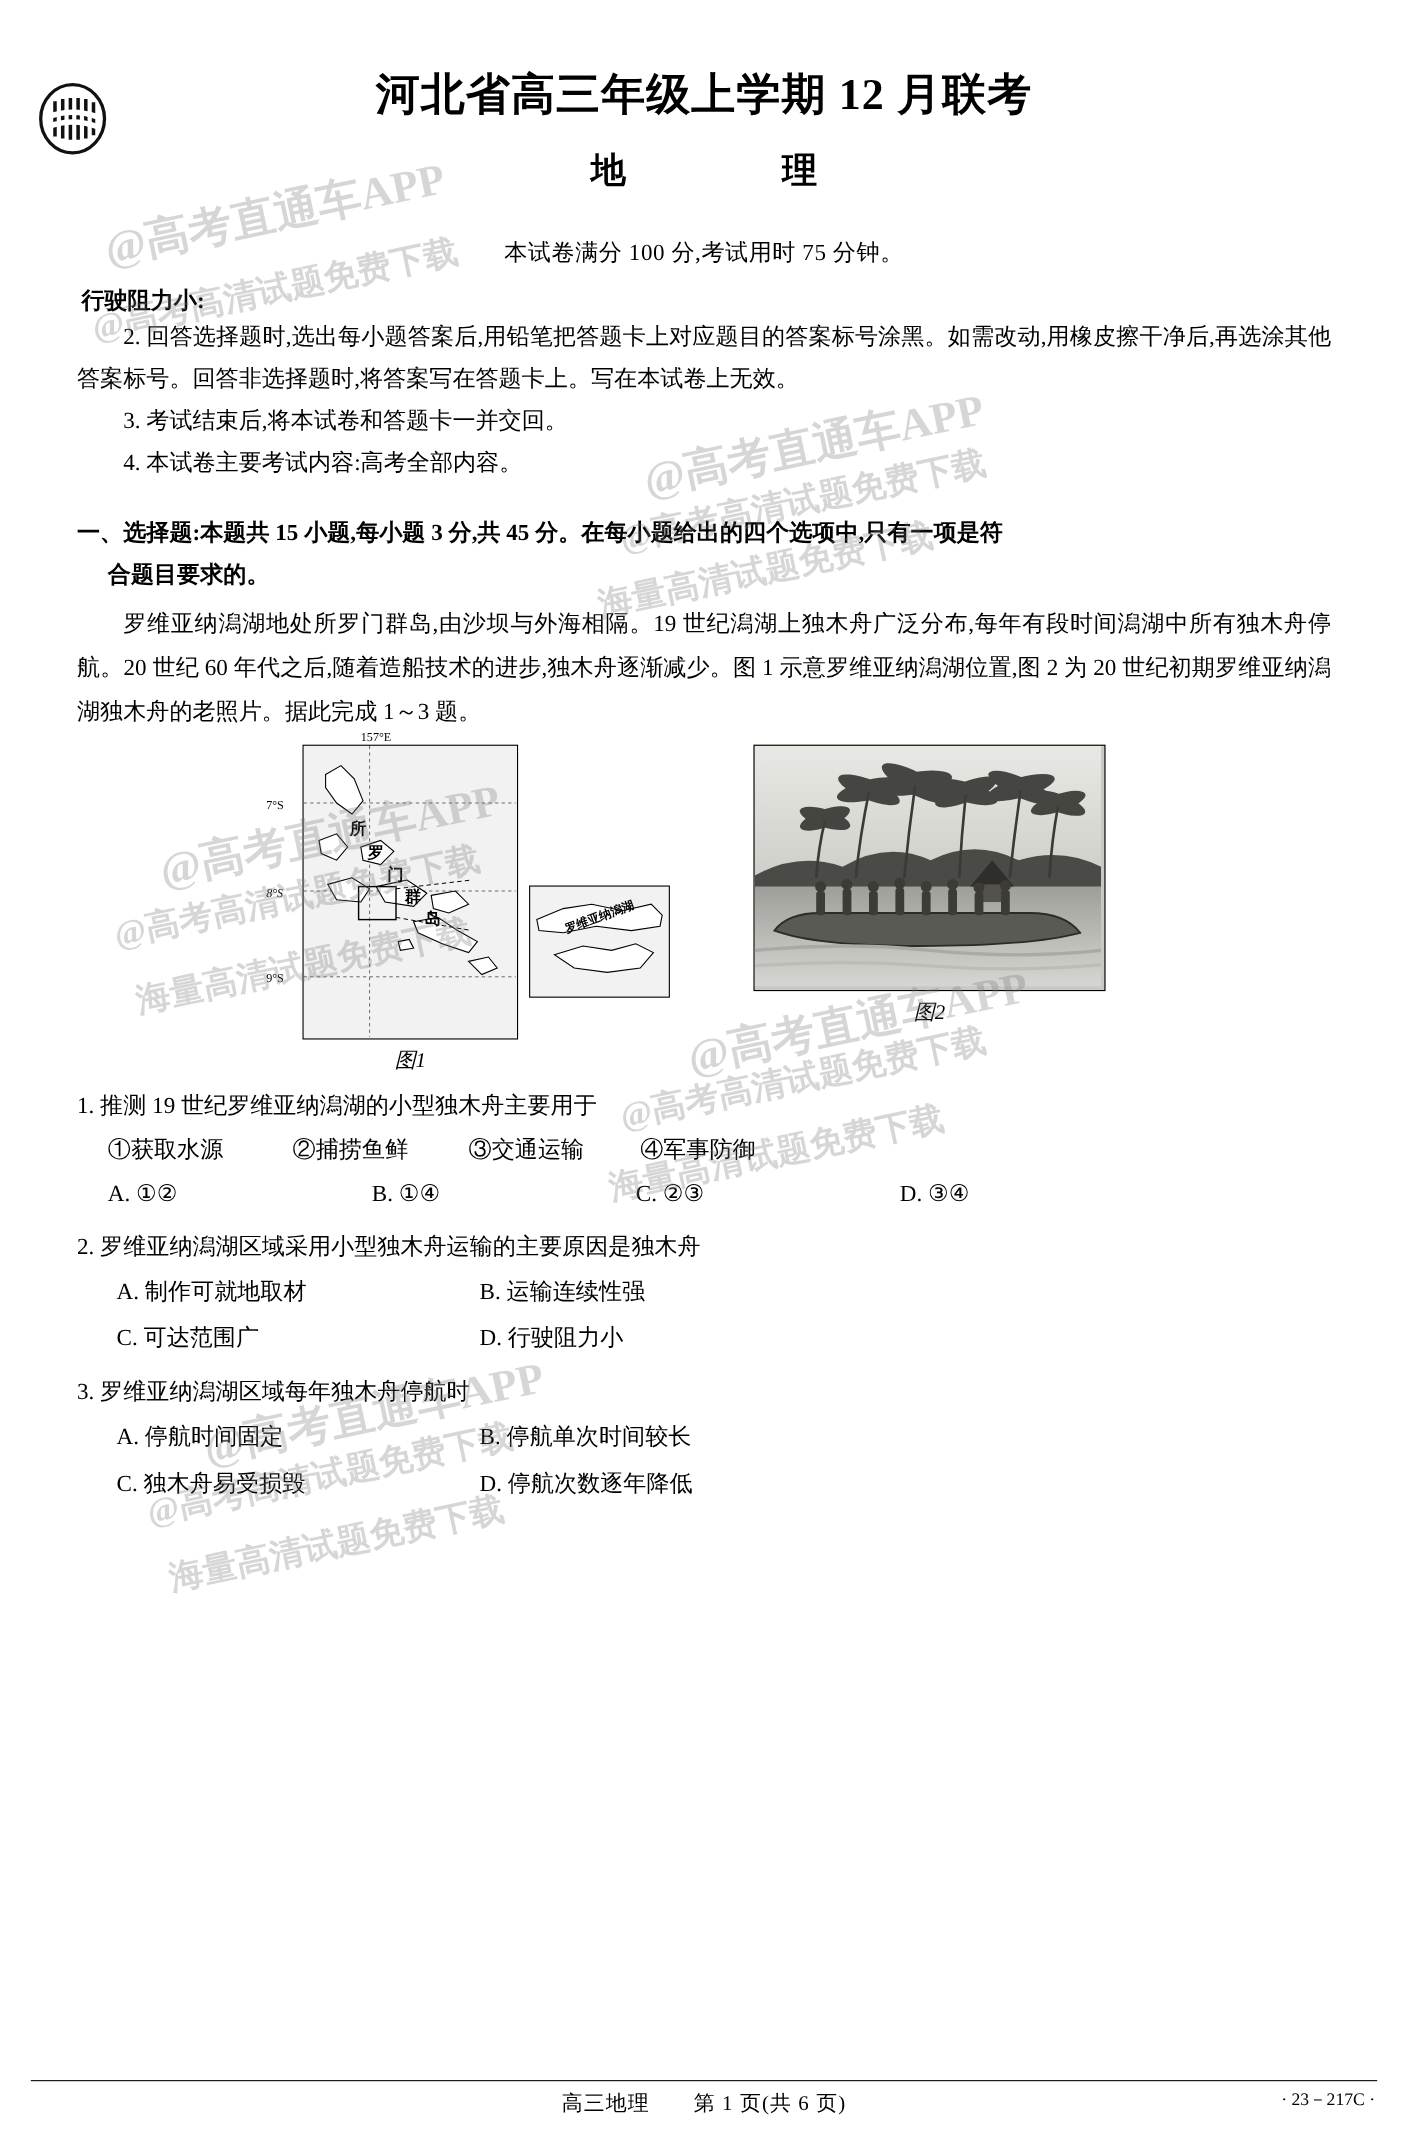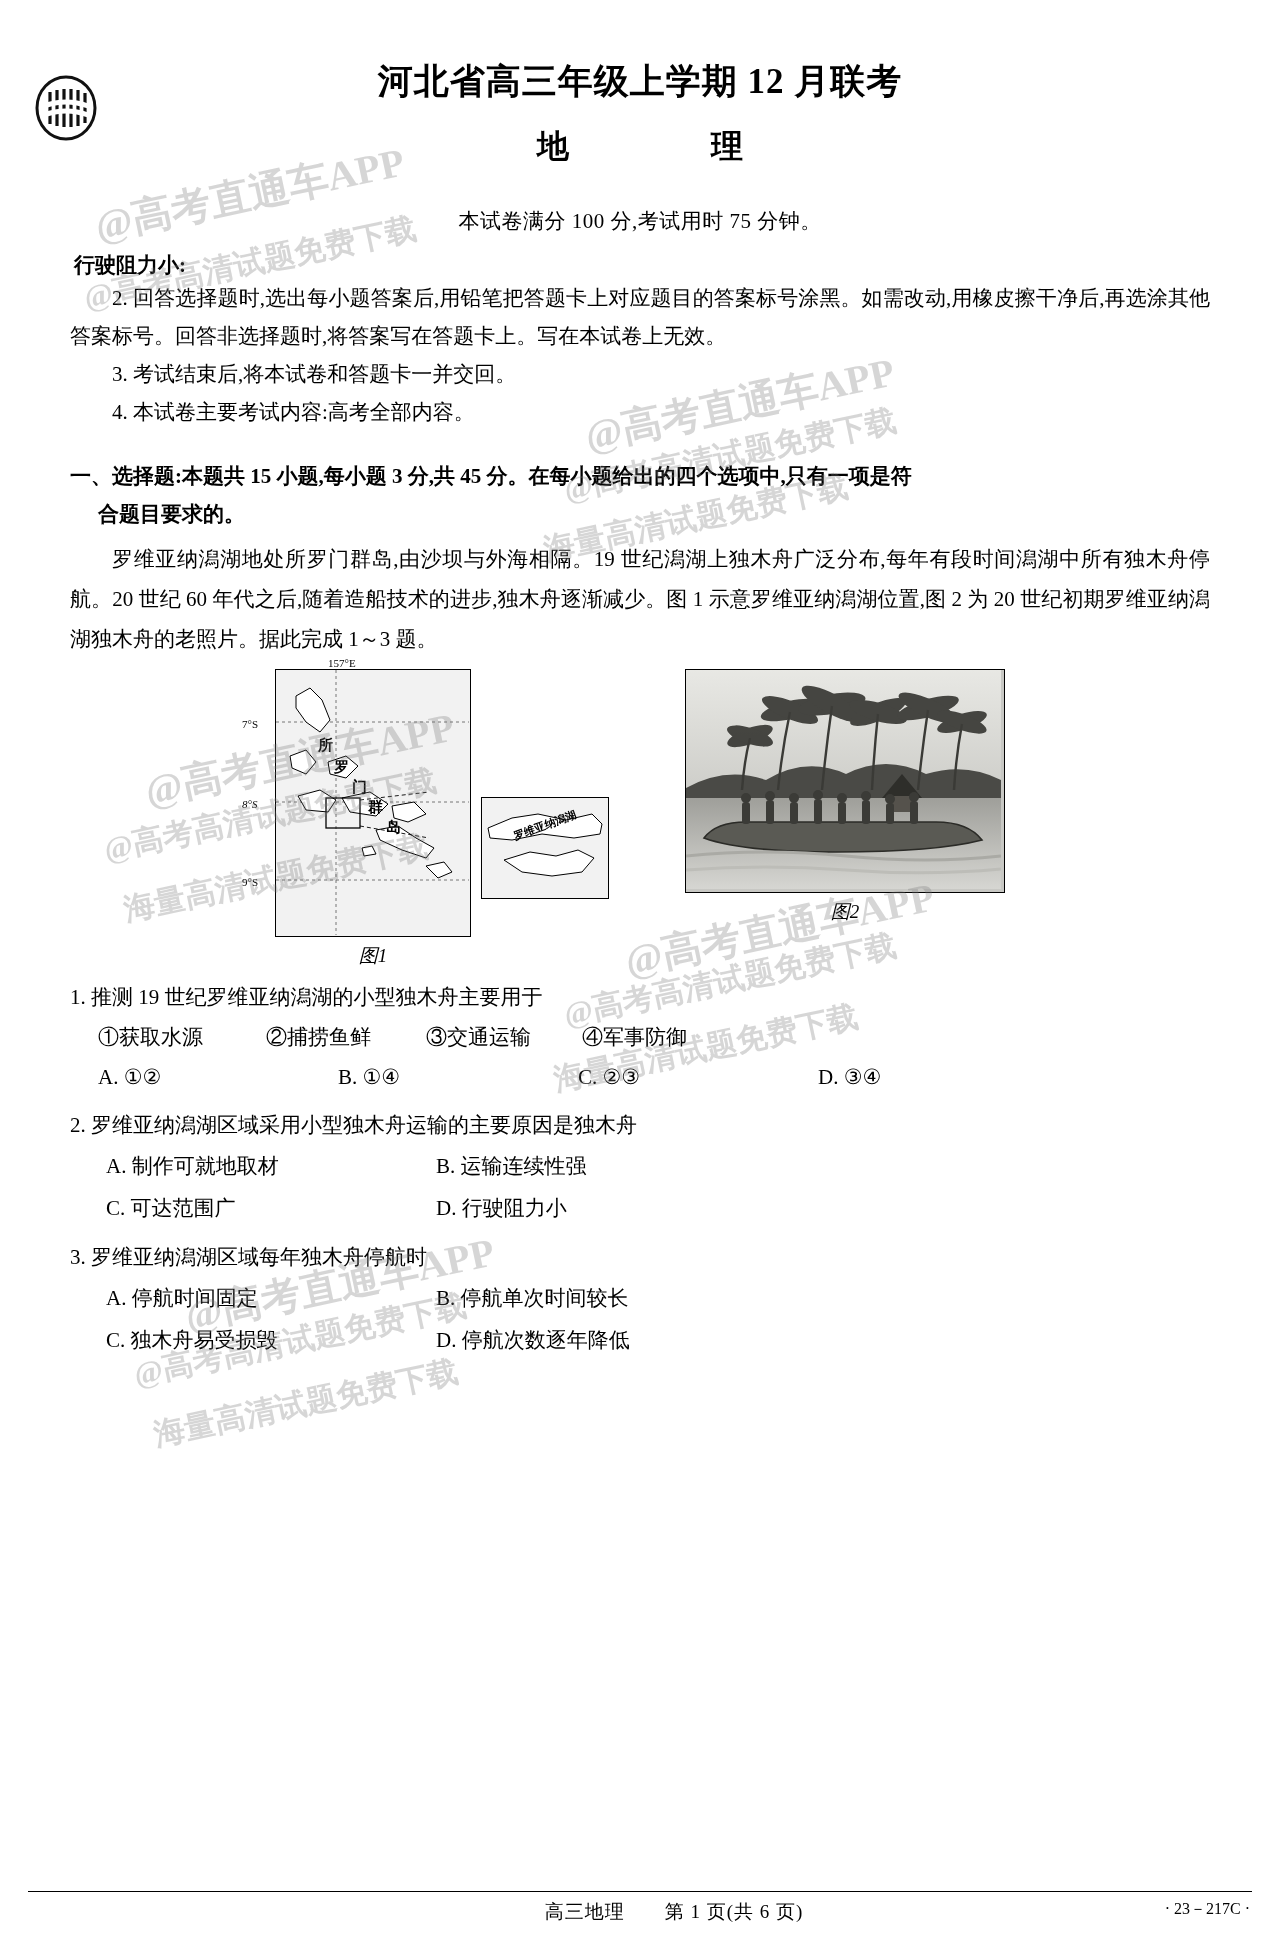--- a/index.html
+++ b/index.html
@@ -28,21 +28,21 @@
     position: absolute;
     left: 30px;
     top: 72px;
     width: 72px;
     height: 72px;
   }
   .logo svg { display:block; }
 
   .doc-title {
     text-align: center;
-    font-size: 35px;
+    font-size: 40px;
     font-weight: bold;
     letter-spacing: 1px;
     padding-top: 58px;
     font-family: "Liberation Serif", "DejaVu Serif", serif;
   }
   .subject {
     text-align: center;
     font-size: 32px;
     font-weight: bold;
     margin-top: 20px;
@@ -180,21 +180,20 @@
   }
   .opts-2 .o { width: 330px; }
 
   
   .footer {
     position: absolute;
     left: 0;
     right: 0;
     bottom: 16px;
     height: 40px;
-    padding-left: 34px;
   }
   .footer-line {
     position: absolute;
     left: 28px;
     right: 28px;
     top: 0;
     border-top: 1.2px solid #000;
   }
   .footer-center {
     position: absolute;

